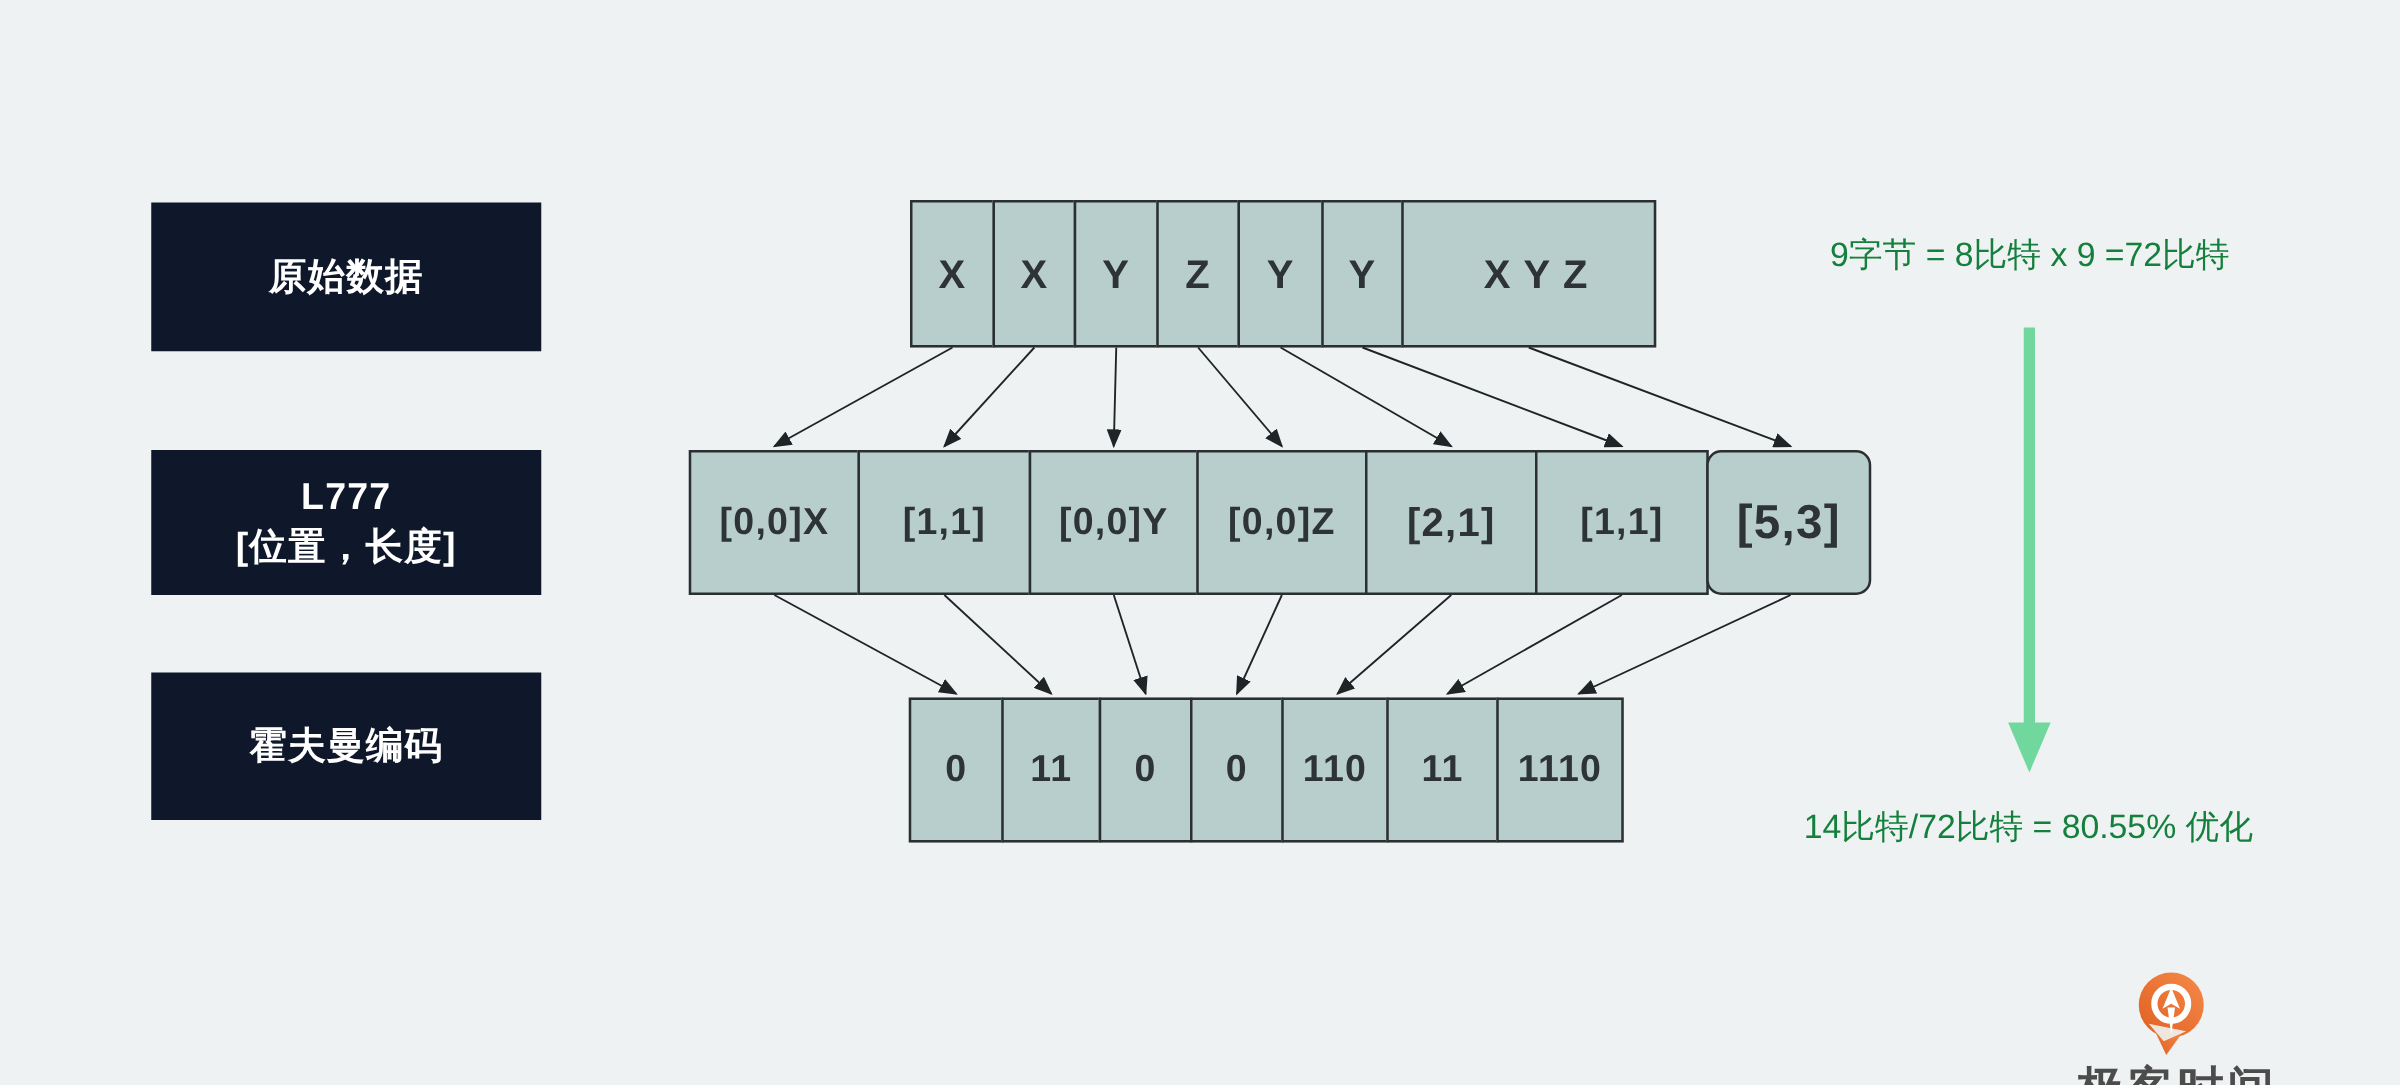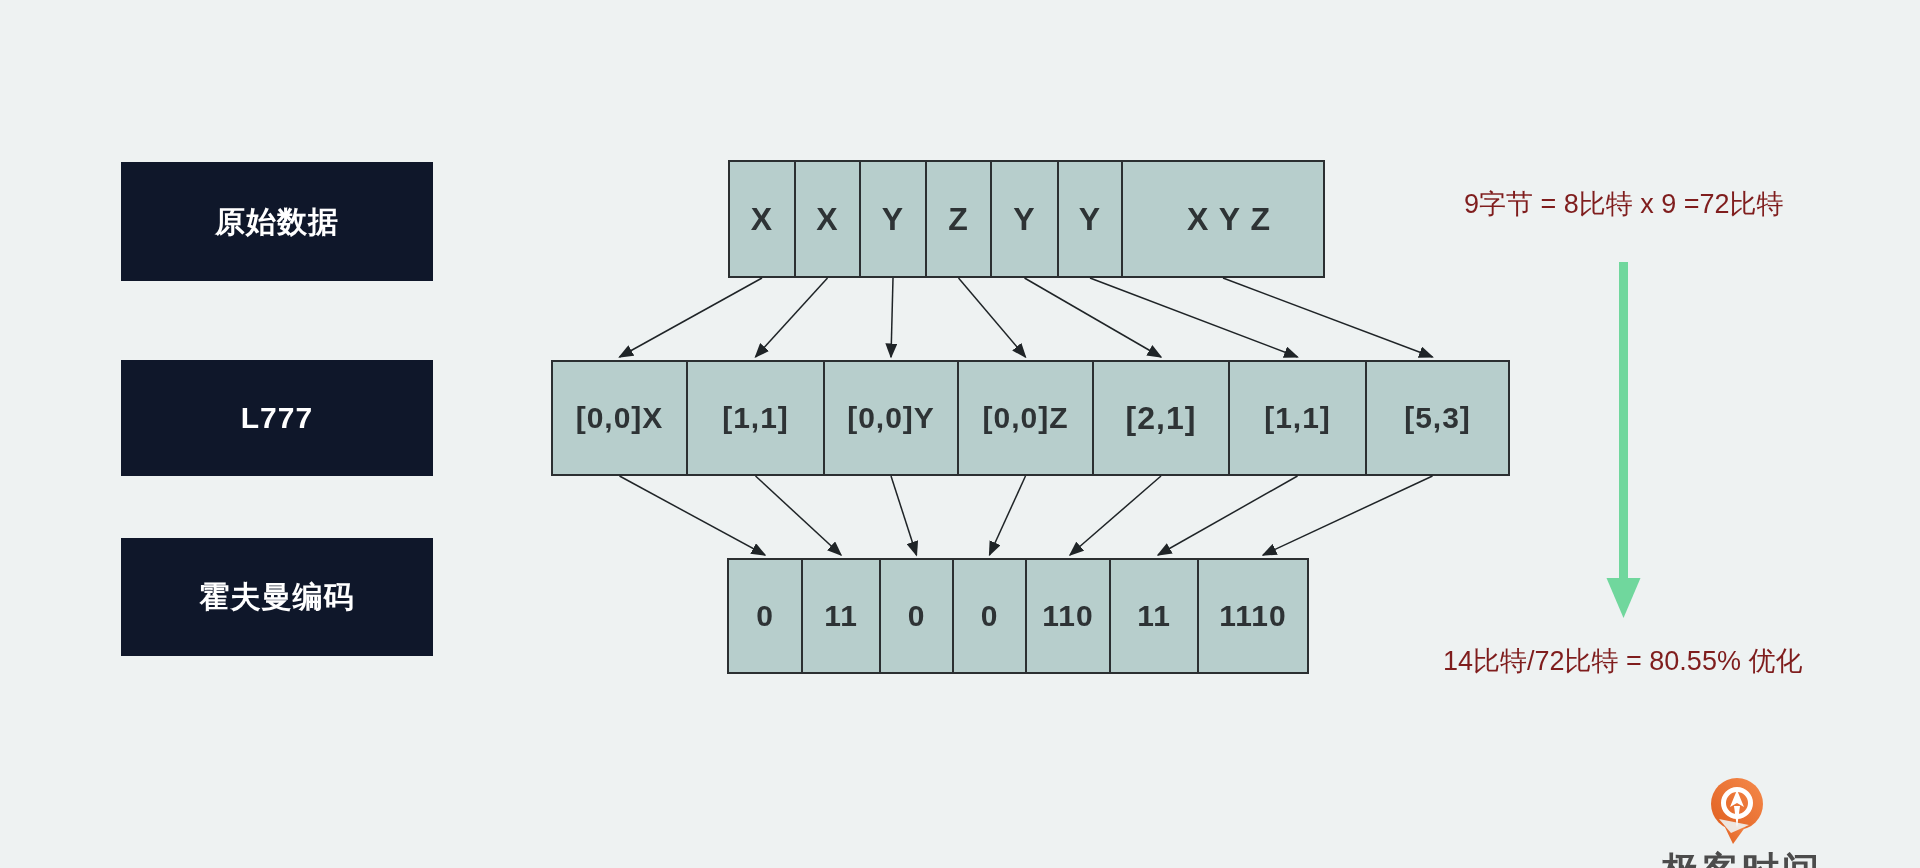--- a/index.html
+++ b/index.html
@@ -59,21 +59,21 @@
   svg.overlay {
     position: absolute;
     left: 0; top: 0;
     width: 1920px; height: 868px;
     pointer-events: none;
   }
 
   
   .annotation {
     position: absolute;
-    color: #7f1d1d;
+    color: #15803d;
     font-size: 27px;
     white-space: nowrap;
   }
   #annotation-bytes { left: 1464px; top: 186px; }
   #annotation-opt   { left: 1443px; top: 643px; }
 
   
   .logo {
     position: absolute;
     left: 1652px;
@@ -93,20 +93,21 @@
 </head>
 <body>
 
 <div class="canvas">
 
   <div class="label-box" id="label-original">
     <span>原始数据</span>
   </div>
   <div class="label-box" id="label-lz77">
     <span>L777</span>
+    <span>[位置，长度]</span>
   </div>
   <div class="label-box" id="label-huffman">
     <span>霍夫曼编码</span>
   </div>
 
   <div class="cell-row" id="row-original" style="left: 728px; top: 160px; height: 118px;">
       <div class="cell" style="width: 68px; font-size: 32px;">X</div>
       <div class="cell" style="width: 67px; font-size: 32px;">X</div>
       <div class="cell" style="width: 68px; font-size: 32px;">Y</div>
       <div class="cell" style="width: 67px; font-size: 32px;">Z</div>
@@ -114,30 +115,30 @@
       <div class="cell" style="width: 66px; font-size: 32px;">Y</div>
       <div class="cell" style="width: 204px; font-size: 32px; padding-left: 12px;">X Y Z</div>
     </div>
   <div class="cell-row" id="row-lz77" style="left: 551px; top: 360px; height: 116px;">
       <div class="cell" style="width: 137px; font-size: 30px;">[0,0]X</div>
       <div class="cell" style="width: 139px; font-size: 30px;">[1,1]</div>
       <div class="cell" style="width: 136px; font-size: 30px;">[0,0]Y</div>
       <div class="cell" style="width: 137px; font-size: 30px;">[0,0]Z</div>
       <div class="cell" style="width: 138px; font-size: 32px;">[2,1]</div>
       <div class="cell" style="width: 139px; font-size: 30px;">[1,1]</div>
-      <div class="cell" style="width: 145px; font-size: 30px;">[5,3]</div>
+      <div class="cell" style="width: 132px; font-size: 38px; border-radius: 12px;">[5,3]</div>
     </div>
   <div class="cell-row" id="row-huffman" style="left: 727px; top: 558px; height: 116px;">
       <div class="cell" style="width: 76px; font-size: 30px;">0</div>
       <div class="cell" style="width: 80px; font-size: 30px;">11</div>
       <div class="cell" style="width: 75px; font-size: 30px;">0</div>
       <div class="cell" style="width: 75px; font-size: 30px;">0</div>
       <div class="cell" style="width: 86px; font-size: 30px;">110</div>
       <div class="cell" style="width: 90px; font-size: 30px;">11</div>
-      <div class="cell" style="width: 112px; font-size: 30px;">1110</div>
+      <div class="cell" style="width: 102px; font-size: 30px;">1110</div>
     </div>
 
   <svg class="overlay" id="connector-svg">
       <defs>
         <marker id="arrowhead" markerWidth="10" markerHeight="8" refX="9" refY="4" orient="auto">
           <path d="M0,0 L10,4 L0,8 z" fill="#1f2427"></path>
         </marker>
       </defs>
       <line x1="762" y1="278" x2="619.5" y2="357" stroke="#1f2427" stroke-width="1.5" marker-end="url(#arrowhead)"></line>
       <line x1="619.5" y1="476" x2="765" y2="555" stroke="#1f2427" stroke-width="1.5" marker-end="url(#arrowhead)"></line>

